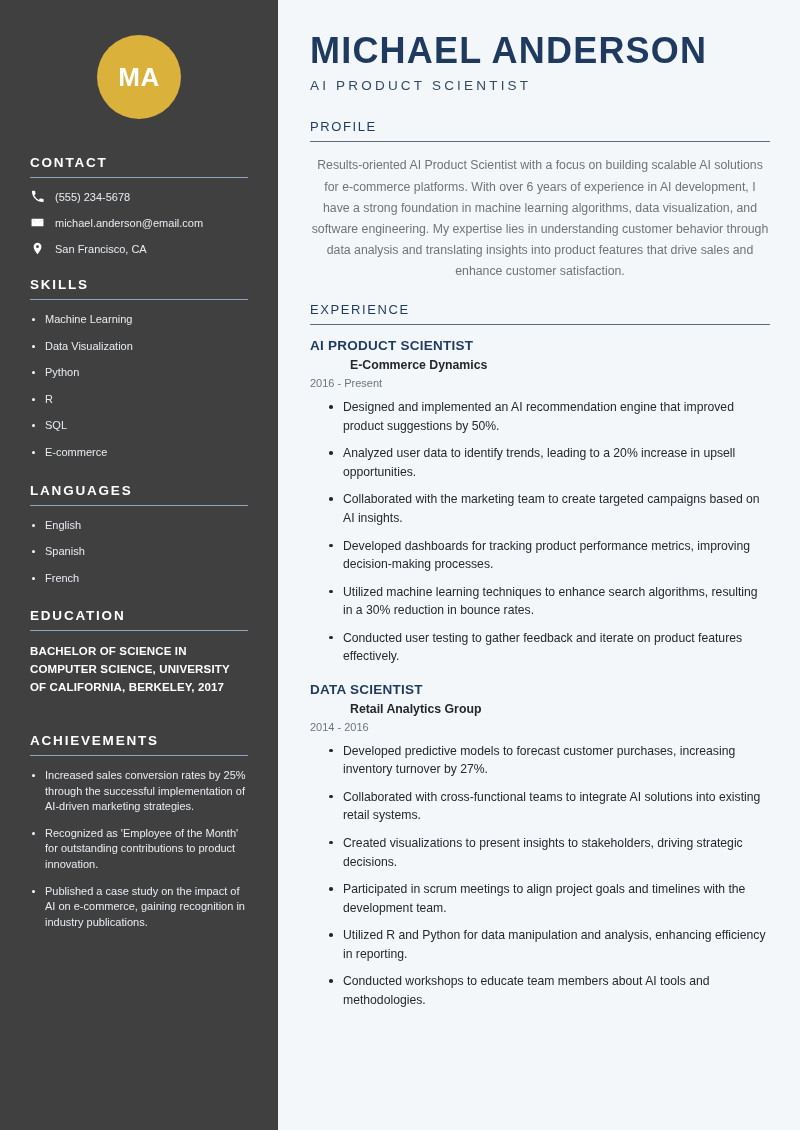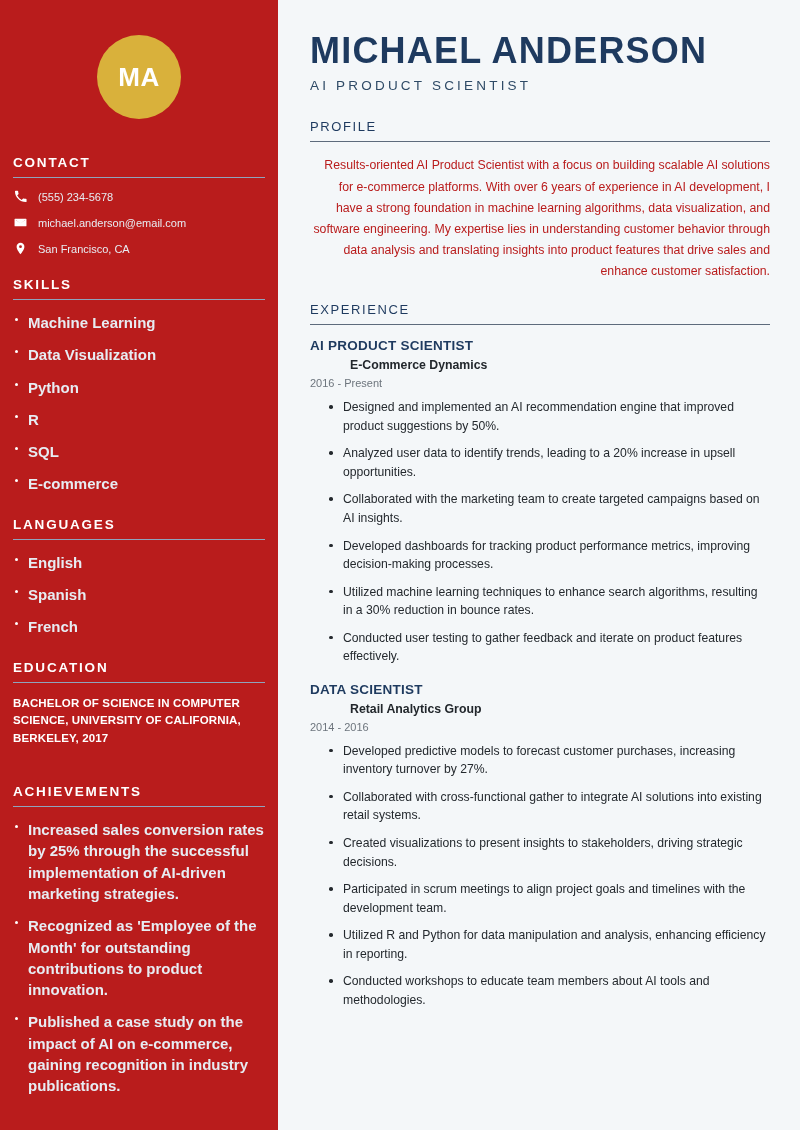--- a/index.html
+++ b/index.html
@@ -20,23 +20,23 @@
     width: 800px;
     height: 1130px;
     display: flex;
     background: #f4f7f9;
   }
 
   
   .sidebar {
     width: 278px;
     min-width: 278px;
-    background: #b91c1c;
+    background: #404040;
     color: #ffffff;
-    padding: 0 10px;
+    padding: 0 27px;
     position: relative;
   }
 
   .avatar-wrap {
     display: flex;
     justify-content: center;
     padding-top: 35px;
     padding-bottom: 36px;
   }
 
@@ -89,24 +89,23 @@
     justify-content: center;
   }
   .contact-row .ico svg { display: block; fill: #ffffff; }
 
   ul.side-list { list-style: none; padding: 0 3px; }
 
   ul.side-list li {
     position: relative;
     padding-left: 15px;
     margin-bottom: 11px;
-    font-size: 15px;
+    font-size: 11px;
     line-height: 1.42;
     color: #e7ecf2;
-    font-weight: bold;
   }
   ul.side-list li::before {
     content: "";
     position: absolute;
     left: 2px;
     top: 6px;
     width: 3px;
     height: 3px;
     border-radius: 50%;
     background: #ffffff;
@@ -158,22 +157,22 @@
 
   .main-rule {
     height: 1px;
     background: #5d6b7c;
     margin-bottom: 13px;
   }
 
   .profile-text {
     font-size: 12.3px;
     line-height: 1.72;
-    color: #b91c1c;
-    text-align: right;
+    color: #737373;
+    text-align: center;
   }
 
   .job { margin-bottom: 16px; }
 
   .job-title {
     font-size: 13.5px;
     font-weight: bold;
     letter-spacing: 0.25px;
     color: #1e3a5f;
     margin-bottom: 5px;
@@ -327,21 +326,21 @@
           <li>Conducted user testing to gather feedback and iterate on product features effectively.</li>
         </ul>
       </div>
 
       <div class="job">
         <div class="job-title">DATA SCIENTIST</div>
         <div class="job-company">Retail Analytics Group</div>
         <div class="job-dates">2014 - 2016</div>
         <ul class="job-list">
           <li>Developed predictive models to forecast customer purchases, increasing inventory turnover by 27%.</li>
-          <li>Collaborated with cross-functional gather to integrate AI solutions into existing retail systems.</li>
+          <li>Collaborated with cross-functional teams to integrate AI solutions into existing retail systems.</li>
           <li>Created visualizations to present insights to stakeholders, driving strategic decisions.</li>
           <li>Participated in scrum meetings to align project goals and timelines with the development team.</li>
           <li>Utilized R and Python for data manipulation and analysis, enhancing efficiency in reporting.</li>
           <li>Conducted workshops to educate team members about AI tools and methodologies.</li>
         </ul>
       </div>
 
     </section>
 
   </main>

